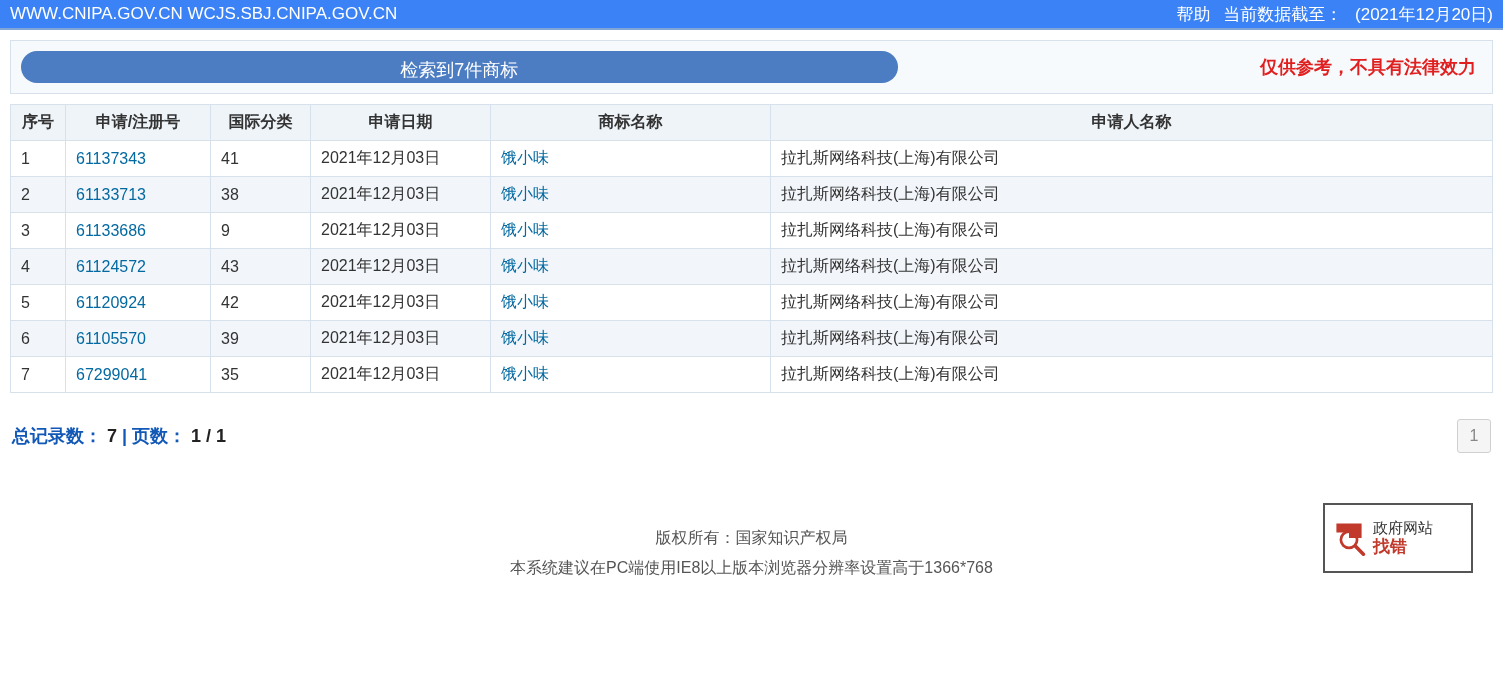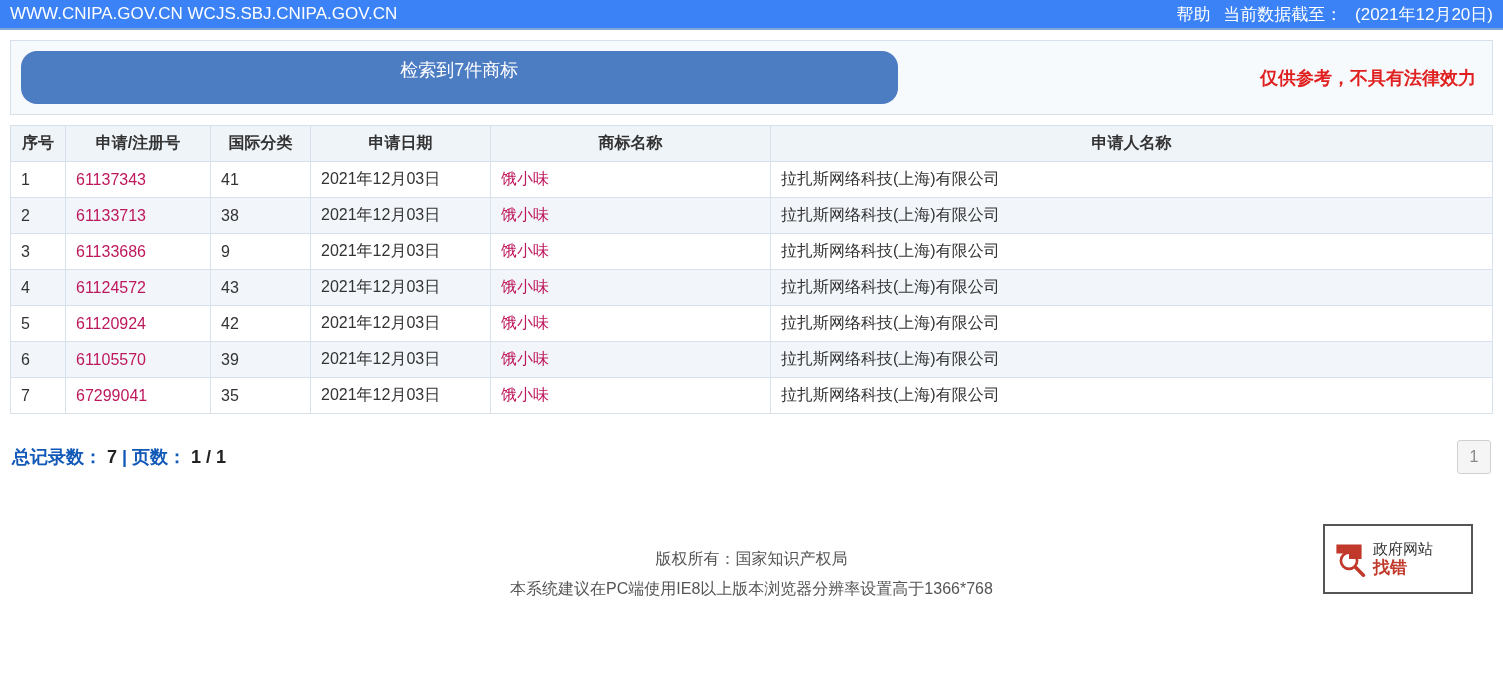--- a/index.html
+++ b/index.html
@@ -30,21 +30,21 @@
       border: 1px solid #d6e1eb;
       background: #f7fafc;
       padding: 10px;
       margin-bottom: 10px;
     }
     .result-banner {
       flex: 0 0 60%;
       background: #4c7cc2;
       color: #ffffff;
       text-align: center;
-      height: 53px;
+      height: 32px;
       line-height: 38px;
       border-radius: 16px;
       font-size: 18px;
     }
     .disclaimer {
       flex: 1;
       text-align: right;
       color: #e02020;
       font-weight: bold;
       font-size: 18px;
@@ -65,21 +65,21 @@
       background: #eff4f8;
       font-weight: bold;
       text-align: center;
     }
     table.results tbody tr:nth-child(even) td {
       background: #f2f6fa;
     }
     table.results tbody tr:nth-child(odd) td {
       background: #ffffff;
     }
-    .link { color: #be185d; cursor: pointer; }
+    .link { color: #0369a1; cursor: pointer; }
     .col-seq { width: 55px; }
     .col-regno { width: 145px; }
     .col-class { width: 100px; }
     .col-date { width: 180px; }
     .col-name { width: 280px; }
     .paging-row {
       display: flex;
       align-items: center;
       justify-content: space-between;
       padding: 26px 2px 10px 2px;

